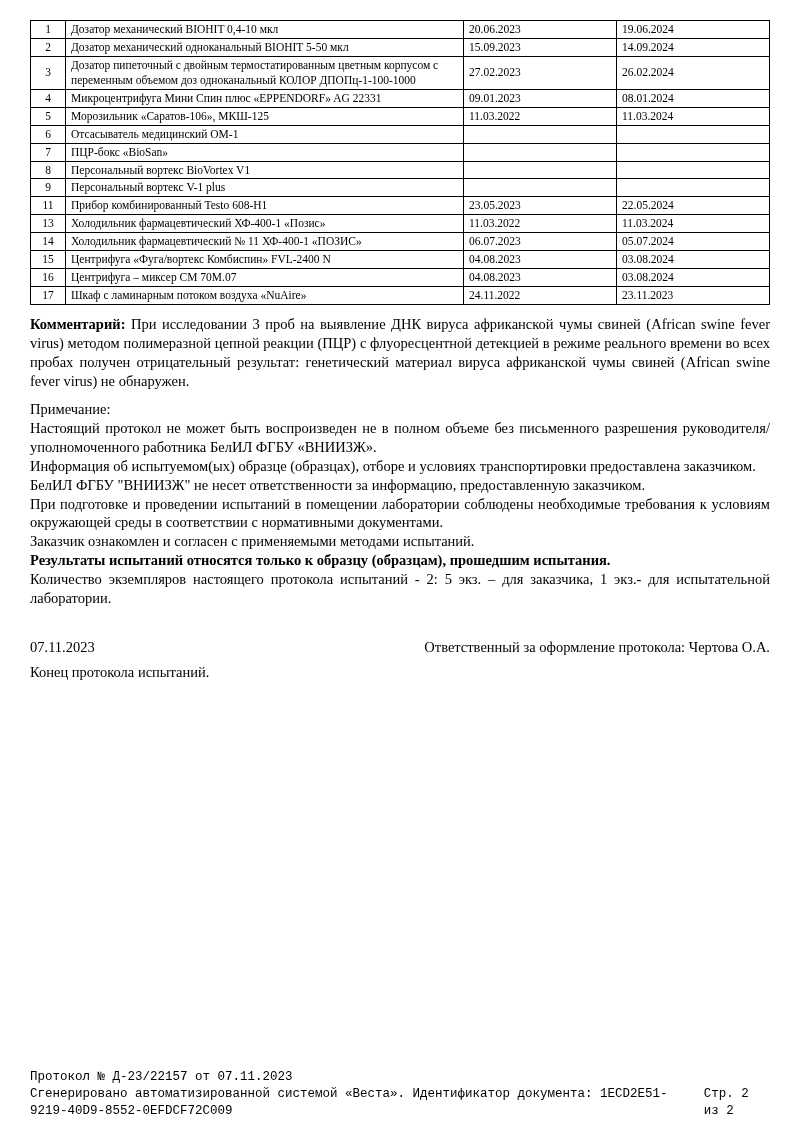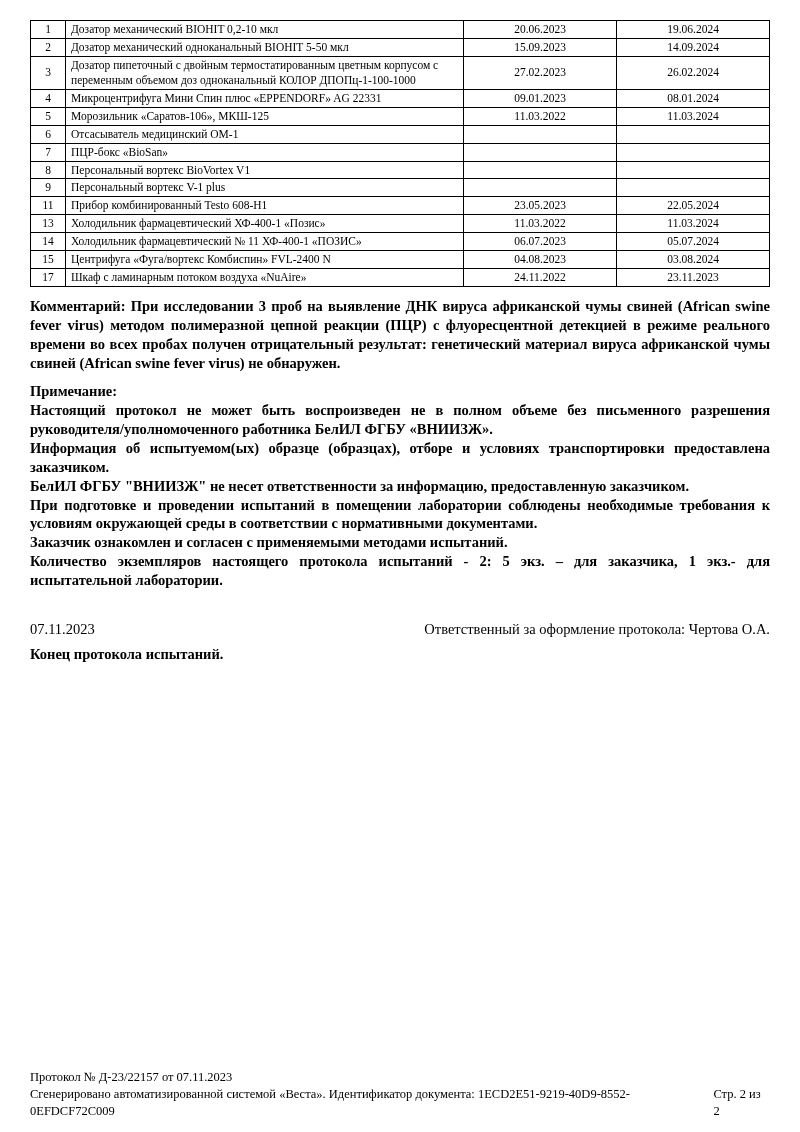--- a/index.html
+++ b/index.html
@@ -6,42 +6,42 @@
   .page {
     width:800px; height:1132px; margin:0 auto; background:#ffffff;
     box-sizing:border-box; padding:20px 30px 12px 30px;
     font-family:"Liberation Serif", serif; color:#000;
     display:flex; flex-direction:column; overflow:hidden; position:relative;
   }
   table.equip { border-collapse:collapse; width:100%; font-size:11.5px; table-layout:fixed; }
   table.equip td { border:1px solid #000; padding:1px 5px; line-height:1.3; vertical-align:middle; overflow:hidden; }
   td.c-num  { width:24px; text-align:center; padding:1px 2px; }
   td.c-name { text-align:left; }
-  td.c-date { width:142px; text-align:center; }
+  td.c-date { width:142px; }
   .body-text { font-size:14.5px; line-height:1.3; }
-  .para { margin:0;font-weight:bold; }
+  .para { margin:0; }
   .justify { text-align:justify; }
   .bold { font-weight:bold; }
   .mt-sm { margin-top:10px; }
   .mt-md { margin-top:10px; }
   .mt-lg { margin-top:30px; }
   .sig-row { display:flex; justify-content:space-between; align-items:baseline; }
-  .footer { margin-top:auto; font-size:12.5px; line-height:1.35; }
+  .footer { margin-top:auto; font-size:12.5px; line-height:1.35;font-family:Liberation Mono, monospace; }
   .footer-row { display:flex; justify-content:space-between; align-items:baseline; }
 </style>
 </head>
 <body>
 
 <div class="page">
 
   <table class="equip">
     <tbody>
       <tr>
         <td class="c-num">1</td>
-        <td class="c-name">Дозатор механический BIOHIT 0,2-10 мкл</td>
+        <td class="c-name">Дозатор механический BIOHIT 0,4-10 мкл</td>
         <td class="c-date">20.06.2023</td>
         <td class="c-date">19.06.2024</td>
       </tr>
       <tr>
         <td class="c-num">2</td>
         <td class="c-name">Дозатор механический одноканальный BIOHIT 5-50 мкл</td>
         <td class="c-date">15.09.2023</td>
         <td class="c-date">14.09.2024</td>
       </tr>
       <tr>
@@ -104,39 +104,46 @@
         <td class="c-date">06.07.2023</td>
         <td class="c-date">05.07.2024</td>
       </tr>
       <tr>
         <td class="c-num">15</td>
         <td class="c-name">Центрифуга «Фуга/вортекс Комбиспин» FVL-2400 N</td>
         <td class="c-date">04.08.2023</td>
         <td class="c-date">03.08.2024</td>
       </tr>
       <tr>
+        <td class="c-num">16</td>
+        <td class="c-name">Центрифуга – миксер СМ 70М.07</td>
+        <td class="c-date">04.08.2023</td>
+        <td class="c-date">03.08.2024</td>
+      </tr>
+      <tr>
         <td class="c-num">17</td>
         <td class="c-name">Шкаф с ламинарным потоком воздуха «NuAire»</td>
         <td class="c-date">24.11.2022</td>
         <td class="c-date">23.11.2023</td>
       </tr>
     </tbody>
   </table>
 
   <div class="body-text mt-sm">
     <p class="para justify"><strong>Комментарий:</strong> <span>При исследовании 3 проб на выявление ДНК вируса африканской чумы свиней (African swine fever virus) методом полимеразной цепной реакции (ПЦР) с флуоресцентной детекцией в режиме реального времени во всех пробах получен отрицательный результат: генетический материал вируса африканской чумы свиней (African swine fever virus) не обнаружен.</span></p>
   </div>
 
   <div class="body-text mt-md">
     <p class="para">Примечание:</p>
     <p class="para justify">Настоящий протокол не может быть воспроизведен не в полном объеме без письменного разрешения руководителя/уполномоченного работника БелИЛ ФГБУ «ВНИИЗЖ».</p>
     <p class="para justify">Информация об испытуемом(ых) образце (образцах), отборе и условиях транспортировки предоставлена заказчиком.</p>
     <p class="para justify">БелИЛ ФГБУ "ВНИИЗЖ" не несет ответственности за информацию, предоставленную заказчиком.</p>
     <p class="para justify">При подготовке и проведении испытаний в помещении лаборатории соблюдены необходимые требования к условиям окружающей среды в соответствии с нормативными документами.</p>
     <p class="para justify">Заказчик ознакомлен и согласен с применяемыми методами испытаний.</p>
+    <p class="para justify bold">Результаты испытаний относятся только к образцу (образцам), прошедшим испытания.</p>
     <p class="para justify">Количество экземпляров настоящего протокола испытаний - 2: 5 экз. – для заказчика, 1 экз.- для испытательной лаборатории.</p>
   </div>
 
   <div class="body-text mt-lg sig-row">
     <span>07.11.2023</span>
     <span>Ответственный за оформление протокола: Чертова О.А.</span>
   </div>
   <div class="body-text" style="margin-top:6px;">
     <p class="para">Конец протокола испытаний.</p>
   </div>

